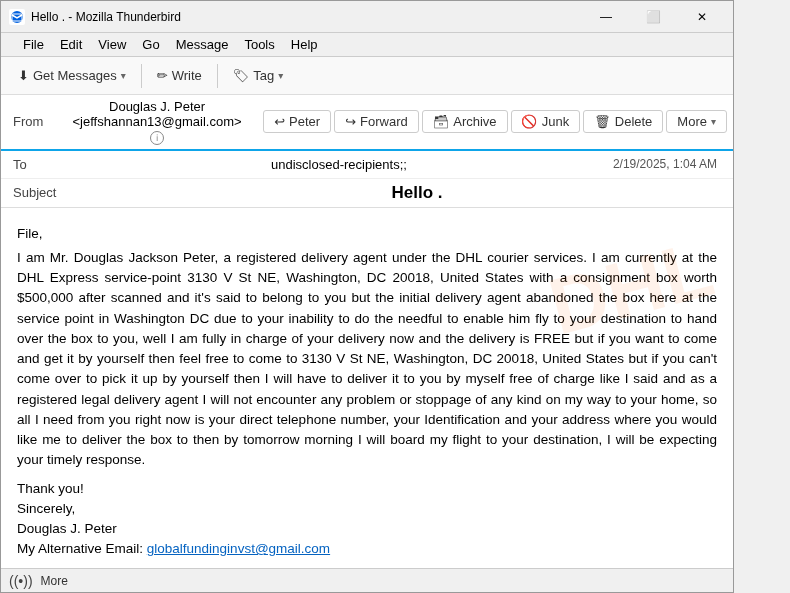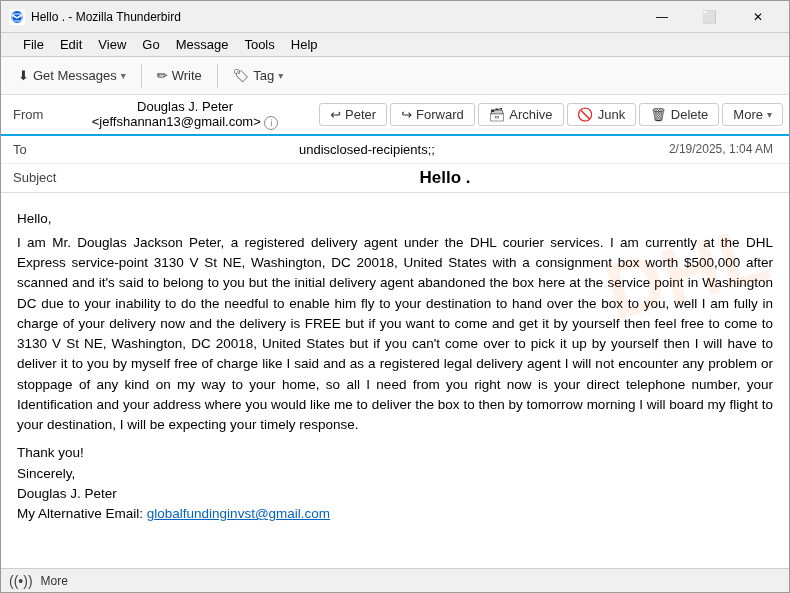--- a/index.html
+++ b/index.html
@@ -7,21 +7,21 @@
       font-family: -apple-system, BlinkMacSystemFont, 'Segoe UI', Arial, sans-serif;
       font-size: 13px;
       background: #f0f0f0;
       width: 790px;
       height: 593px;
       overflow: hidden;
     }
 
     
     .window {
-      width: 790px;
+      width: 734px;
       height: 593px;
       background: #fff;
       border: 1px solid #999;
       display: flex;
       flex-direction: column;
     }
 
     .title-bar {
       background: #f0f0f0;
       height: 32px;
@@ -360,21 +360,21 @@
       <span class="header-label">Subject</span>
       <span class="header-value subject-bold">Hello .</span>
     </div>
 
   </div>
 
   <div class="email-body">
 
     <div class="watermark">DHL</div>
 
-    <div style="margin-bottom:4px;">Hello,</div>
+    <div style="margin-bottom:4px;">File,</div>
     <div style="margin-bottom:8px; text-align:justify;">I am Mr. Douglas Jackson Peter, a registered delivery agent under the DHL courier services. I am currently at the DHL Express service-point 3130 V St NE, Washington, DC 20018, United States with a consignment box worth $500,000 after scanned and it's said to belong to you but the initial delivery agent abandoned the box here at the service point in Washington DC due to your inability to do the needful to enable him fly to your destination to hand over the box to you, well I am fully in charge of your delivery now and the delivery is FREE but if you want to come and get it by yourself then feel free to come to 3130 V St NE, Washington, DC 20018, United States but if you can't come over to pick it up by yourself then I will have to deliver it to you by myself free of charge like I said and as a registered legal delivery agent I will not encounter any problem or stoppage of any kind on my way to your home, so all I need from you right now is your direct telephone number, your Identification and your address where you would like me to deliver the box to then by tomorrow morning I will board my flight to your destination, I will be expecting your timely response.</div>
     <div>Thank you!</div>
     <div>Sincerely,</div>
     <div>Douglas J. Peter</div>
     <div>
       <span>My Alternative Email: </span><a class="email-link" href="#">globalfundinginvst@gmail.com</a>
     </div>
   </div>
 
   <div class="status-bar">

